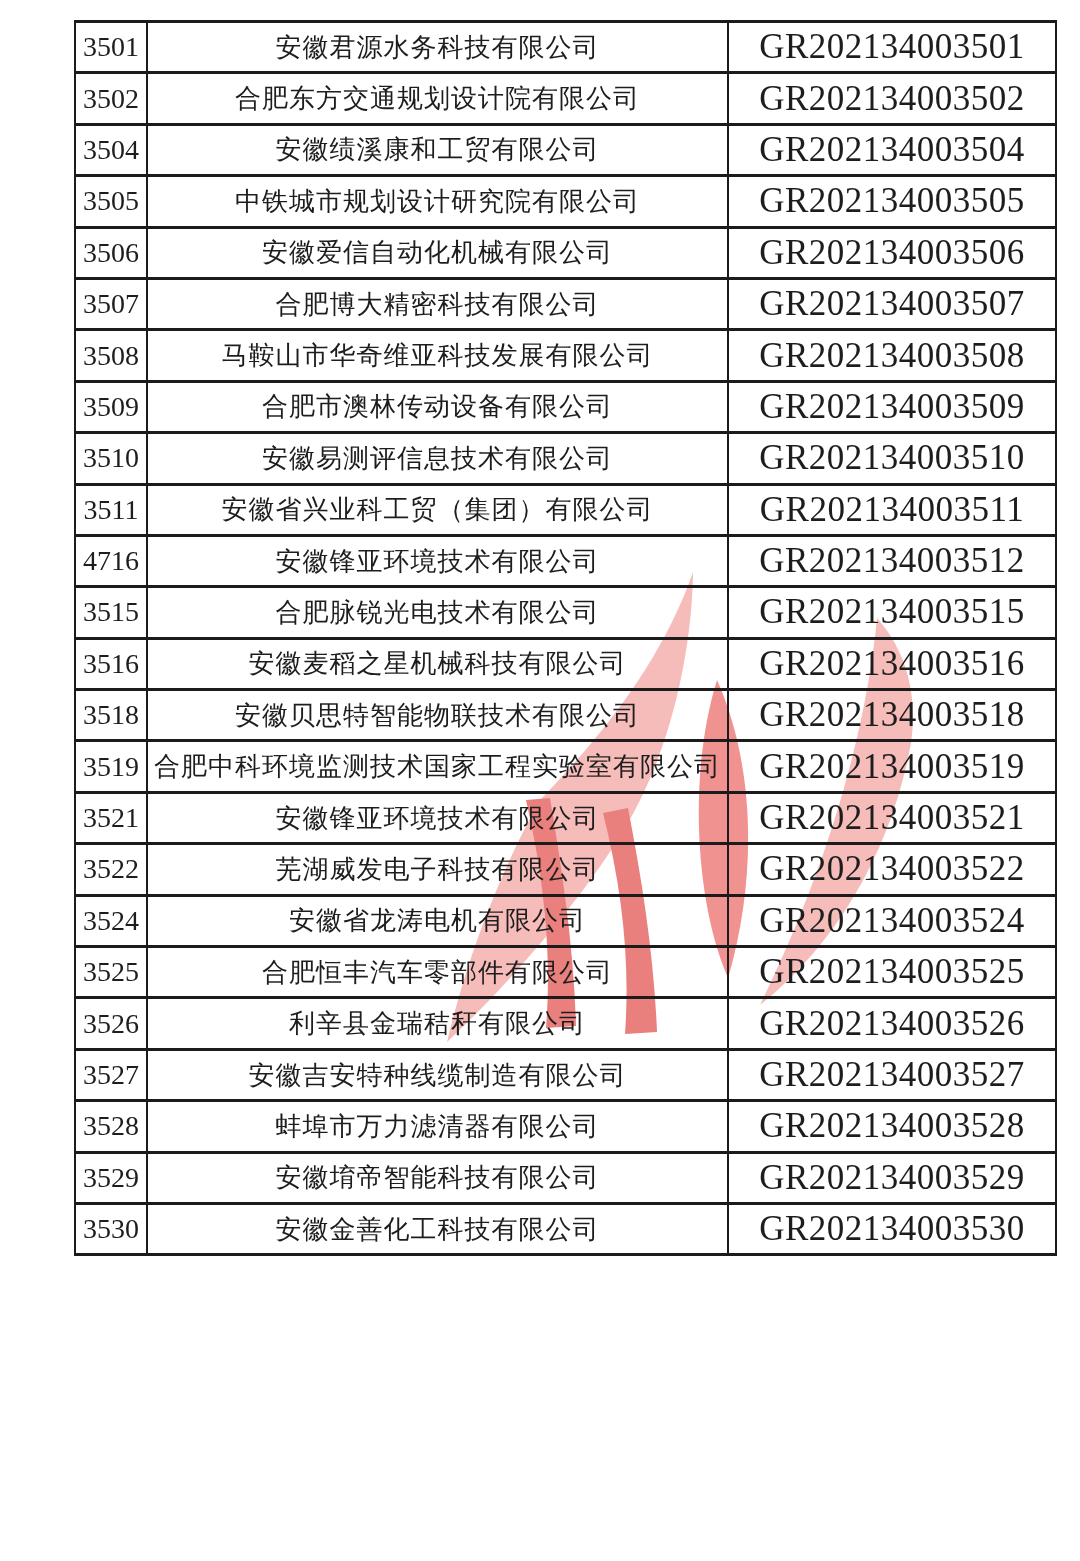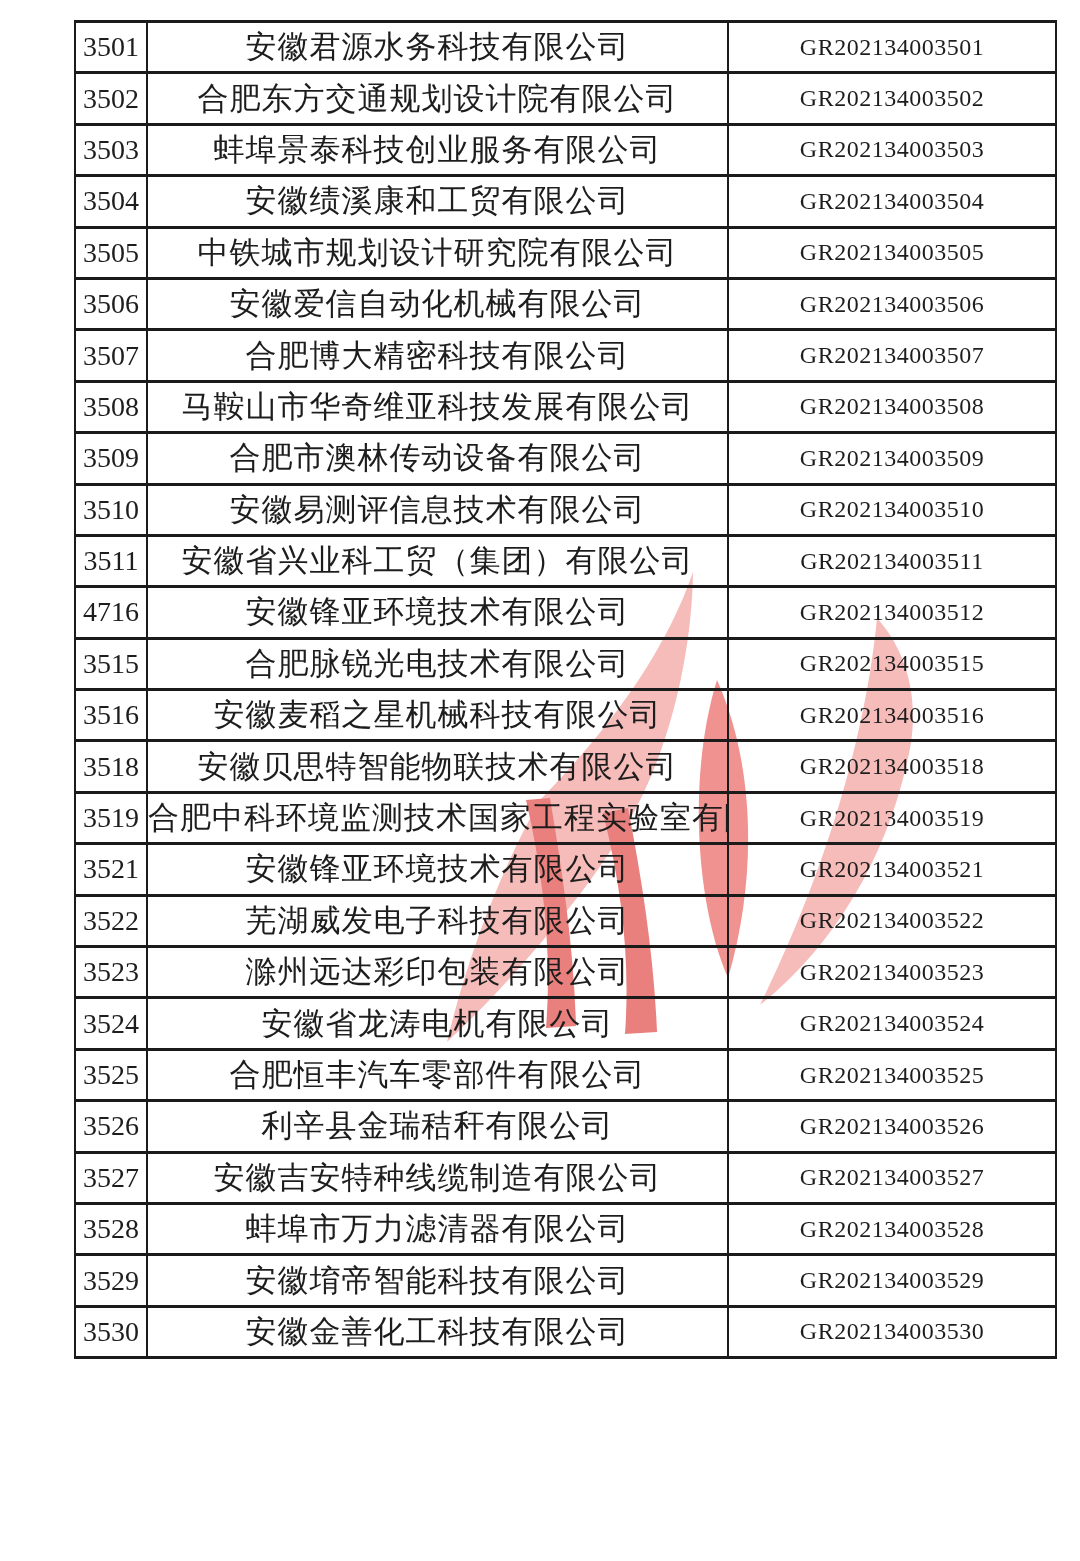--- a/index.html
+++ b/index.html
@@ -40,22 +40,22 @@
     padding: 0;
     height: 48.4px;
     text-align: center;
     vertical-align: middle;
     color: #1d1d1d;
     white-space: nowrap;
     overflow: hidden;
     background: transparent;
   }
   td.col-no   { font-size: 28px; }
-  td.col-name { font-size: 31px; letter-spacing: 1px; }
-  td.col-code { font-size: 24px; letter-spacing: 0.5px; }
+  td.col-name { font-size: 26px; letter-spacing: 1px; }
+  td.col-code { font-size: 35px; letter-spacing: 0.5px; }
 </style>
 </head>
 <body>
 
 <div class="page">
 
   <svg class="watermark" viewBox="0 0 540 497" xmlns="http://www.w3.org/2000/svg" aria-hidden="true">
     <path class="wm-light" d="M263,14 C 235,95 180,170 110,242 C 72,310 38,395 17,484 C 75,430 150,345 195,270 C 240,195 262,95 263,14 Z" fill="#f6bcba"></path>
     <path class="wm-medium" d="M287,122 C 322,200 330,310 298,420 C 265,345 258,215 287,122 Z" fill="#f0928f"></path>
     <path class="wm-light" d="M447,60 C 437,165 402,300 330,447 C 408,385 462,290 481,185 C 489,130 472,88 447,60 Z" fill="#f6bcba"></path>
@@ -72,25 +72,20 @@
     <tbody>
         <tr>
           <td class="col-no">3501</td>
           <td class="col-name">安徽君源水务科技有限公司</td>
           <td class="col-code">GR202134003501</td>
         </tr>
         <tr>
           <td class="col-no">3502</td>
           <td class="col-name">合肥东方交通规划设计院有限公司</td>
           <td class="col-code">GR202134003502</td>
-        </tr>
-        <tr>
-          <td class="col-no">3503</td>
-          <td class="col-name">蚌埠景泰科技创业服务有限公司</td>
-          <td class="col-code">GR202134003503</td>
         </tr>
         <tr>
           <td class="col-no">3504</td>
           <td class="col-name">安徽绩溪康和工贸有限公司</td>
           <td class="col-code">GR202134003504</td>
         </tr>
         <tr>
           <td class="col-no">3505</td>
           <td class="col-name">中铁城市规划设计研究院有限公司</td>
           <td class="col-code">GR202134003505</td>
@@ -154,25 +149,20 @@
           <td class="col-no">3521</td>
           <td class="col-name">安徽锋亚环境技术有限公司</td>
           <td class="col-code">GR202134003521</td>
         </tr>
         <tr>
           <td class="col-no">3522</td>
           <td class="col-name">芜湖威发电子科技有限公司</td>
           <td class="col-code">GR202134003522</td>
         </tr>
         <tr>
-          <td class="col-no">3523</td>
-          <td class="col-name">滁州远达彩印包装有限公司</td>
-          <td class="col-code">GR202134003523</td>
-        </tr>
-        <tr>
           <td class="col-no">3524</td>
           <td class="col-name">安徽省龙涛电机有限公司</td>
           <td class="col-code">GR202134003524</td>
         </tr>
         <tr>
           <td class="col-no">3525</td>
           <td class="col-name">合肥恒丰汽车零部件有限公司</td>
           <td class="col-code">GR202134003525</td>
         </tr>
         <tr>

